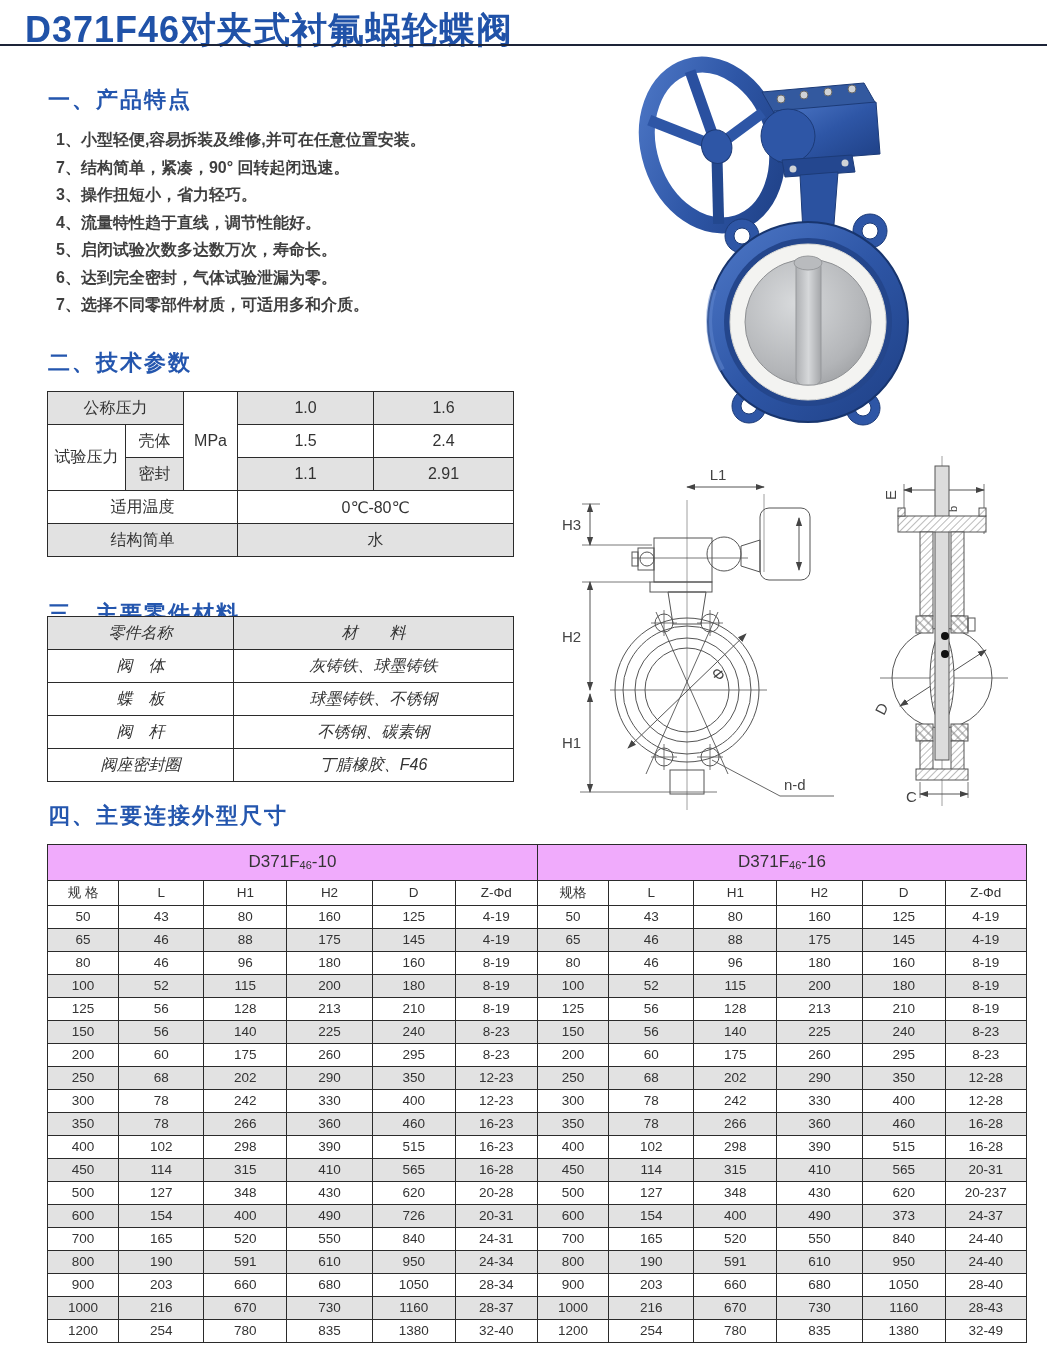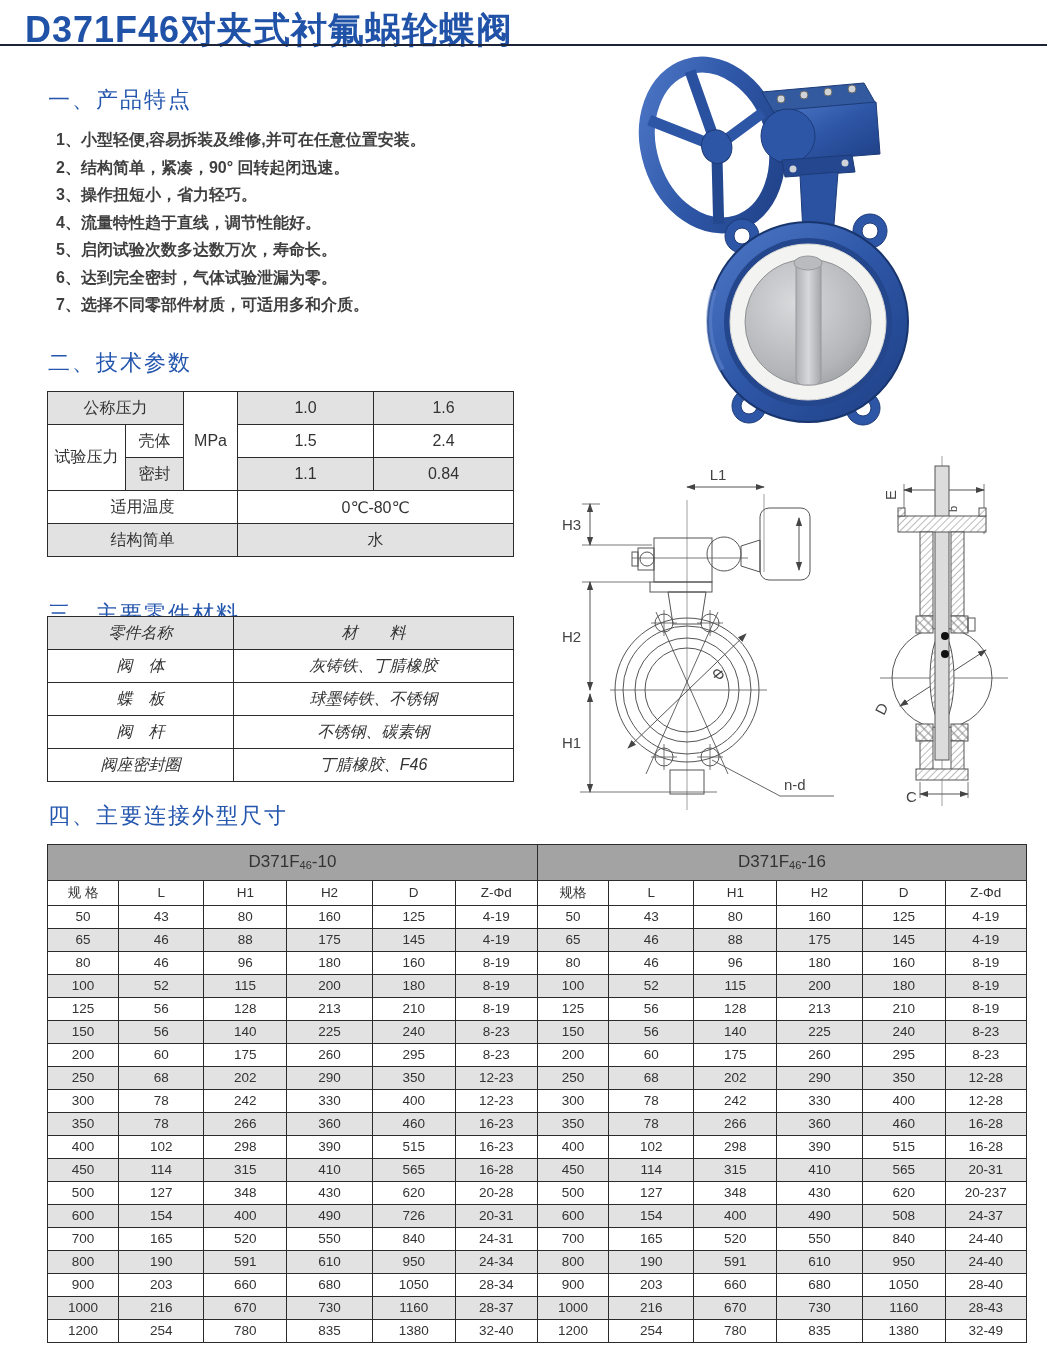--- a/index.html
+++ b/index.html
@@ -1,53 +1,53 @@
 <!DOCTYPE html>
 <html><head>
 <meta charset="utf-8">
 <style>
   html,body{margin:0;padding:0;background:#fff;}
   .page{position:relative;width:1047px;height:1365px;background:#ffffff;overflow:hidden;
         font-family:"Liberation Sans","DejaVu Sans",sans-serif;color:#333;}
   .doc-title{position:absolute;left:25px;top:6px;font-size:36px;font-weight:bold;color:#2052a8;letter-spacing:1px;}
   .title-rule{position:absolute;left:0;top:44px;width:1047px;height:2px;background:#1d2438;}
-  .sec-heading{position:absolute;font-size:22px;font-weight:normal;color:#2456ae;letter-spacing:2px;}
+  .sec-heading{position:absolute;font-size:22px;font-weight:bold;color:#2456ae;letter-spacing:2px;}
   #sec1-heading{left:48px;top:85px;}
   #sec2-heading{left:48px;top:348px;}
   #sec3-heading{left:48px;top:599px;}
   #sec4-heading{left:48px;top:801px;}
   .features{position:absolute;left:56px;top:126px;width:450px;font-weight:bold;}
   .features .feat{font-size:16px;color:#3f3f3f;line-height:27.5px;white-space:nowrap;}
   table{border-collapse:collapse;table-layout:fixed;}
   td{border:1px solid #2b2b2b;text-align:center;vertical-align:middle;color:#333;overflow:hidden;}
   .g{background:#e2e2e2;}
   .t2{position:absolute;left:47px;top:391px;width:466px;}
   .t2 td{font-size:16px;height:30px;}
   .t3{position:absolute;left:47px;top:616px;width:466px;}
   .t3 td{font-size:16px;height:30px;font-style:italic;}
   .t4{position:absolute;left:47px;top:844px;width:980px;}
   .t4 td{font-size:13.5px;height:22px;line-height:22px;padding:0;}
-  .t4 .model-row td{height:33px;line-height:33px;background:#a3a3a3;font-size:17px;}
+  .t4 .model-row td{height:33px;line-height:33px;background:#f0abfc;font-size:17px;}
   .t4 .colhead-row td{height:24px;line-height:24px;font-size:13.5px;}
   .t4 tbody tr:nth-child(even){background:#e2e2e2;}
   .sub{font-size:11px;position:relative;top:2px;}
   svg text{font-family:"Liberation Sans","DejaVu Sans",sans-serif;fill:#444;}
 </style>
 </head>
 <body>
 
 <div class="page">
 
   <div class="doc-title">D371F46对夹式衬氟蜗轮蝶阀</div>
   <div class="title-rule"></div>
 
   <div class="sec-heading" id="sec1-heading">一、产品特点</div>
   <div class="features">
       <div class="feat">1、小型轻便,容易拆装及维修,并可在任意位置安装。</div>
-      <div class="feat">2、结构简单，紧凑，90° 回转起闭迅速。</div>
+      <div class="feat">7、结构简单，紧凑，90° 回转起闭迅速。</div>
       <div class="feat">3、操作扭短小，省力轻巧。</div>
       <div class="feat">4、流量特性趋于直线，调节性能好。</div>
       <div class="feat">5、启闭试验次数多达数万次，寿命长。</div>
       <div class="feat">6、达到完全密封，气体试验泄漏为零。</div>
       <div class="feat">7、选择不同零部件材质，可适用多和介质。</div>
     </div>
 
   <div class="sec-heading" id="sec2-heading">二、技术参数</div>
   <table class="t2">
     <colgroup>
@@ -66,21 +66,21 @@
     </tr>
     <tr>
       <td rowspan="2">试验压力</td>
       <td>壳体</td>
       <td>1.5</td>
       <td>2.4</td>
     </tr>
     <tr>
       <td class="g">密封</td>
       <td class="g">1.1</td>
-      <td class="g">0.84</td>
+      <td class="g">2.91</td>
     </tr>
     <tr>
       <td colspan="3">适用温度</td>
       <td colspan="2">0℃-80℃</td>
     </tr>
     <tr>
       <td colspan="3" class="g">结构简单</td>
       <td colspan="2" class="g">水</td>
     </tr>
   </tbody>
@@ -94,21 +94,21 @@
       </colgroup>
     <thead>
       <tr>
         <td class="g">零件名称</td>
         <td class="g">材　　料</td>
       </tr>
     </thead>
     <tbody>
         <tr>
           <td>阀　体</td>
-          <td>灰铸铁、丁腈橡胶</td>
+          <td>灰铸铁、球墨铸铁</td>
         </tr>
         <tr>
           <td>蝶　板</td>
           <td>球墨铸铁、不锈钢</td>
         </tr>
         <tr>
           <td>阀　杆</td>
           <td>不锈钢、碳素钢</td>
         </tr>
         <tr>
@@ -345,21 +345,21 @@
           <td>600</td>
           <td>154</td>
           <td>400</td>
           <td>490</td>
           <td>726</td>
           <td>20-31</td>
           <td>600</td>
           <td>154</td>
           <td>400</td>
           <td>490</td>
-          <td>508</td>
+          <td>373</td>
           <td>24-37</td>
         </tr>
         <tr>
           <td>700</td>
           <td>165</td>
           <td>520</td>
           <td>550</td>
           <td>840</td>
           <td>24-31</td>
           <td>700</td>

